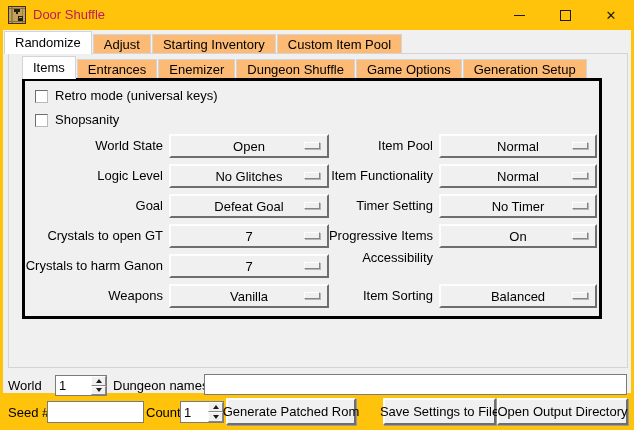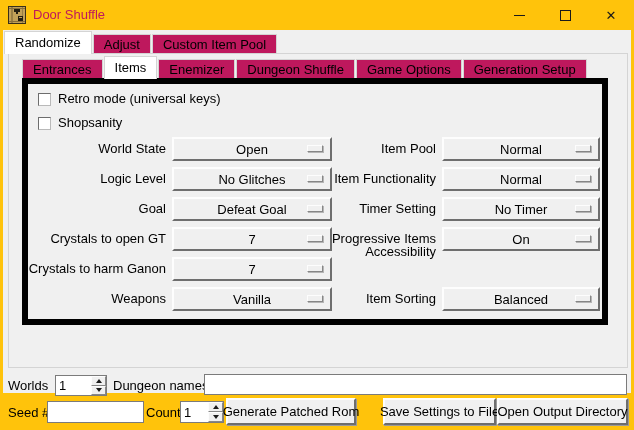--- a/index.html
+++ b/index.html
@@ -19,28 +19,28 @@
   .glyph-min{width:11px;height:1px;background:#1a1a1a;}
   .glyph-max{width:9px;height:9px;border:1px solid #1a1a1a;background:transparent;}
   .glyph-close{font-size:13px;color:#1a1a1a;line-height:1;}
   
   .content{position:absolute;left:3px;top:30px;width:628px;height:363px;background:#f0f0f0;}
   
   .tabbar{position:absolute;display:flex;align-items:flex-end;z-index:3;}
   .tabbar1{left:1px;top:1px;height:22px;}
   .tab{
     height:17px;line-height:17px;padding:1px 10px 0 10px;
-    background:#be185d;border:1px solid #d4d4d4;border-bottom:none;
+    background:#fdba74;border:1px solid #d4d4d4;border-bottom:none;
     margin-right:1px;white-space:nowrap;cursor:default;
   }
   .tab.active{background:#ffffff;height:21px;line-height:20px;margin-bottom:-1px;position:relative;z-index:4;}
   
   .pane1{position:absolute;left:5px;top:23px;width:618px;height:313px;background:#f0f0f0;border:1px solid #d4d4d4;}
   .tabbar2{left:13px;top:2px;height:22px;position:absolute;}
-  .pane2{position:absolute;left:13px;top:24px;width:574px;height:235px;background:#f0f0f0;border:6px solid #000000;}
+  .pane2{position:absolute;left:13px;top:24px;width:574px;height:235px;background:#f0f0f0;border:3px solid #000000;}
   
   .cb-row{position:absolute;left:10px;height:14px;display:flex;align-items:center;cursor:default;}
   .cb-box{width:13px;height:13px;background:#fff;border:1px solid;border-color:#6d6d6d #b9b9b9 #b9b9b9 #6d6d6d;box-sizing:border-box;}
   .cb-label{margin-left:7px;line-height:14px;}
   
   .fld-label{position:absolute;height:24px;line-height:24px;text-align:right;white-space:nowrap;}
   .dropdown{
     position:absolute;height:24px;box-sizing:border-box;
     background:#f0f0f0;border:2px solid;border-color:#fdfdfd #6e6e6e #6e6e6e #fdfdfd;
     display:flex;align-items:center;justify-content:center;cursor:default;text-align:center;
@@ -100,28 +100,29 @@
           <span class="glyph-close">✕</span>
         </div>
     </div>
   </div>
 
   <div class="content">
 
     <div class="tabbar tabbar1">
       <div class="tab active">Randomize</div>
       <div class="tab">Adjust</div>
+      <div class="tab">Starting Inventory</div>
       <div class="tab">Custom Item Pool</div>
     </div>
 
     <div class="pane1">
 
       <div class="tabbar tabbar2">
+        <div class="tab active">Items</div>
         <div class="tab">Entrances</div>
-        <div class="tab active">Items</div>
         <div class="tab">Enemizer</div>
         <div class="tab">Dungeon Shuffle</div>
         <div class="tab">Game Options</div>
         <div class="tab">Generation Setup</div>
       </div>
 
       <div class="pane2">
 
         <div class="cb-row" style="top:8px;">
           <span class="cb-box"></span>
@@ -176,31 +177,31 @@
         <div class="fld-label" style="left:254px;width:154px;top:113px;">Timer Setting</div>
         <div class="dropdown" style="left:414px;width:158px;top:113px;">
           <span class="dd-value">No Timer</span>
             <span class="dd-ind"></span>
         </div>
         <div class="fld-label" style="left:254px;width:154px;top:143px;">Progressive Items</div>
         <div class="dropdown" style="left:414px;width:158px;top:143px;">
           <span class="dd-value">On</span>
             <span class="dd-ind"></span>
         </div>
-        <div class="fld-label" style="left:254px;width:154px;top:156px;">Accessibility</div>
+        <div class="fld-label" style="left:254px;width:154px;top:165px;">Accessibility</div>
         <div class="fld-label" style="left:254px;width:154px;top:203px;">Item Sorting</div>
         <div class="dropdown" style="left:414px;width:158px;top:203px;">
           <span class="dd-value">Balanced</span>
             <span class="dd-ind"></span>
         </div>
 
       </div>
     </div>
 
-    <div class="blabel" style="left:5px;top:346px;line-height:20px;">Worlds</div>
+    <div class="blabel" style="left:5px;top:346px;line-height:20px;">World</div>
     <div class="spin" style="left:52px;top:345px;width:52px;height:21px;">
       <input value="1" style="">
       <div class="spin-btns">
         <div class="spin-btn">
             <span class="tri-up"></span>
           </div>
         <div class="spin-btn">
             <span class="tri-down"></span>
           </div>
       </div>

